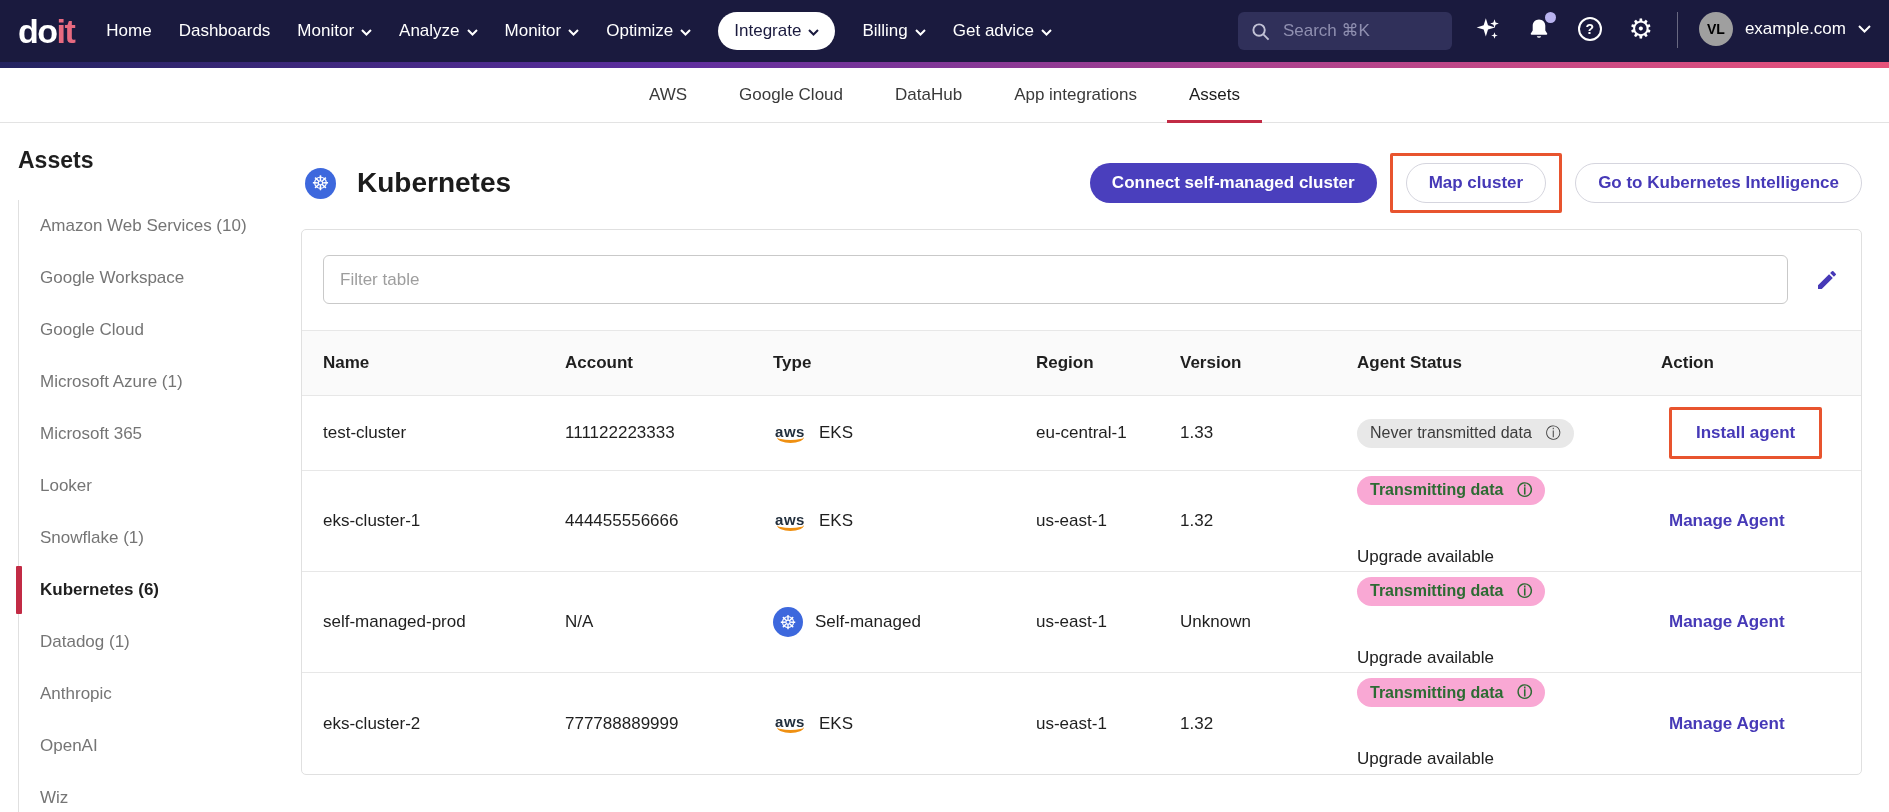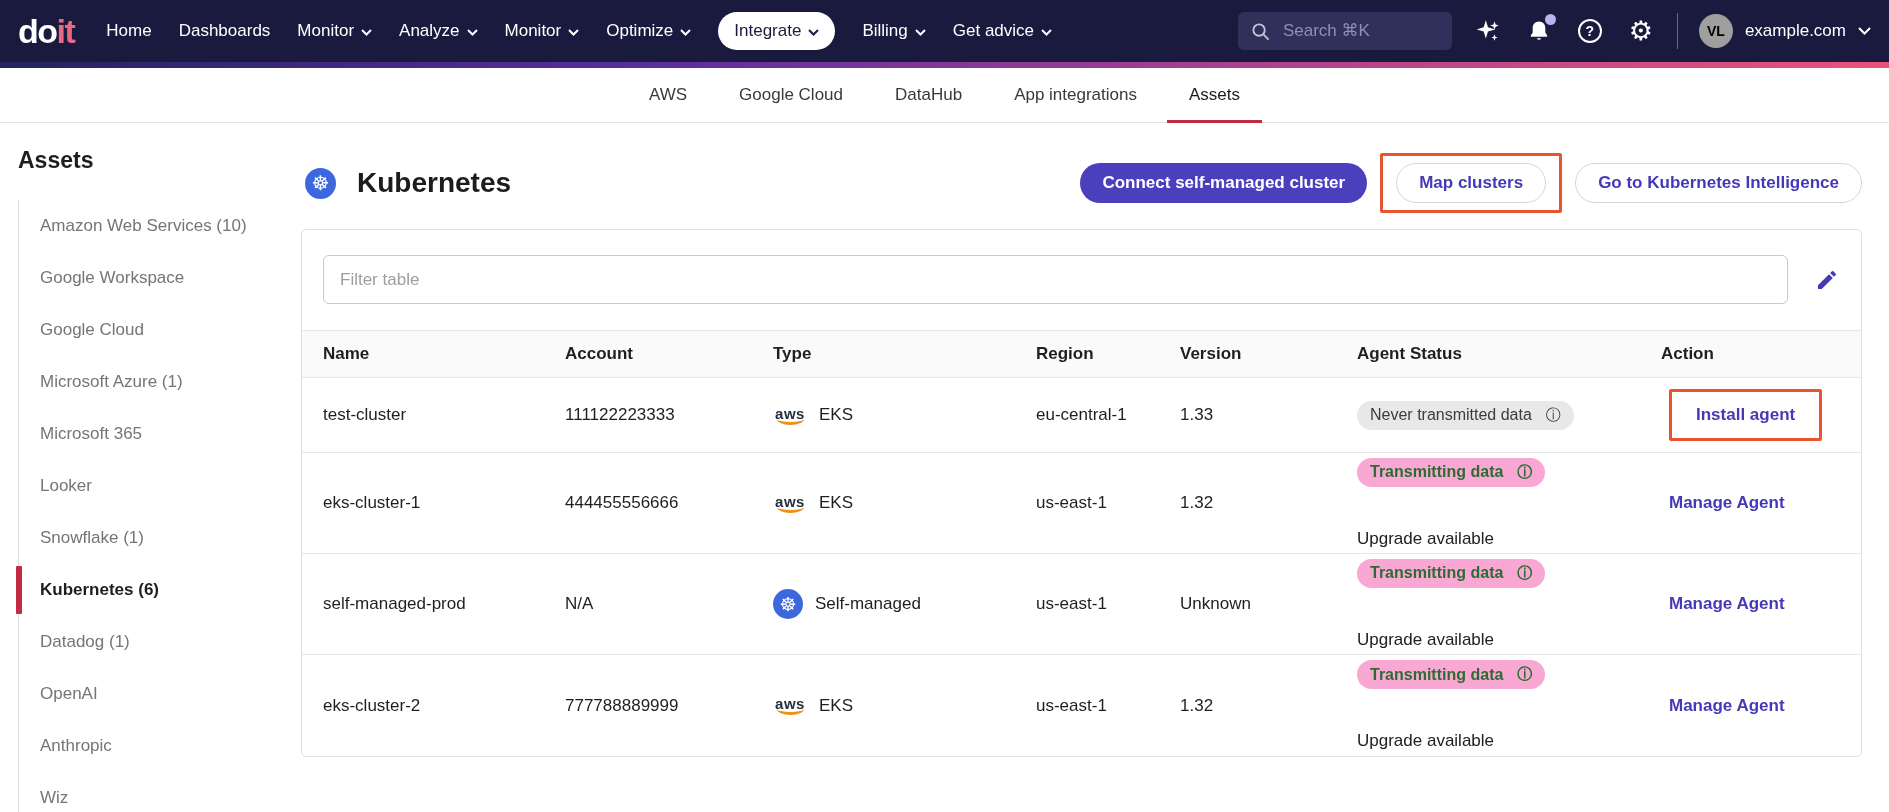--- a/index.html
+++ b/index.html
@@ -18,21 +18,21 @@
   .logo { font-size:34px; font-weight:bold; letter-spacing:-1.5px; display:flex; align-items:baseline; cursor:pointer; }
   .logo .p1 { color:#ffffff; }
   .logo .p2 { color:#e76a80; }
   .nav-menu { display:flex; align-items:center; gap:27px; }
   .nav-item {
     display:flex; align-items:center; gap:7px; color:#fff; font-size:17px;
     cursor:pointer; white-space:nowrap;
   }
   .nav-item .chev { display:flex; margin-top:2px; }
   .nav-item.pill { background:#fff; color:#1a1a3e; padding:9px 16px; border-radius:20px; }
-  .nav-right { margin-left:auto; display:flex; align-items:center; gap:21px; }
+  .nav-right { margin-left:auto; display:flex; align-items:flex-start; gap:21px; }
   .search-box {
     width:214px; height:38px; background:#30305a; border-radius:6px;
     display:flex; align-items:center; padding:0 13px; gap:11px;
   }
   .search-box input {
     background:transparent; border:none; outline:none; width:100%;
     color:#d6d6e6; font-size:17px; font-family:inherit;
   }
   .search-box input::placeholder { color:#8f8fb0; }
   .icon-btn {
@@ -107,21 +107,21 @@
   }
   .filter-input::placeholder { color:#9e9e9e; }
   .pencil-btn { width:26px; height:26px; cursor:pointer; display:flex; align-items:center; justify-content:center; flex-shrink:0; }
 
   .grid {
     display:grid;
     grid-template-columns:242px 208px 263px 144px 177px 304px 1fr;
     padding-left:21px; align-items:center;
   }
   .thead {
-    height:48px; background:#fafafa; border-top:1px solid #e7e7e7; border-bottom:1px solid #e7e7e7;
+    height:66px; background:#fafafa; border-top:1px solid #e7e7e7; border-bottom:1px solid #e7e7e7;
     font-size:17px; font-weight:bold; color:#1f1f1f;
   }
   .trow { font-size:17px; color:#1f1f1f; border-bottom:1px solid #e7e7e7; }
   .trow:last-child { border-bottom:none; }
   .trow.short { height:75px; }
   .trow.tall { height:101px; }
 
   .type-cell { display:flex; align-items:center; gap:12px; }
   .aws-logo { display:flex; flex-direction:column; align-items:center; width:34px; }
   .aws-word { font-weight:bold; font-size:15px; color:#222f3d; line-height:1; letter-spacing:.5px; }
@@ -312,43 +312,43 @@
       <li class="asset-item">
           <span>Snowflake (1)</span>
         </li>
       <li class="asset-item active">
           <span>Kubernetes (6)</span>
         </li>
       <li class="asset-item">
           <span>Datadog (1)</span>
         </li>
       <li class="asset-item">
+          <span>Anthropic</span>
+        </li>
+      <li class="asset-item">
           <span>OpenAI</span>
-        </li>
-      <li class="asset-item">
-          <span>Anthropic</span>
         </li>
       <li class="asset-item">
           <span>Wiz</span>
         </li>
     </ul>
   </aside>
 
   <main class="main">
     <div class="page-head">
       <div class="title-wrap">
         <span class="k8s-circle">
             <span>☸</span>
           </span>
         <h1 class="page-title">Kubernetes</h1>
       </div>
       <div class="head-actions">
         <button class="btn btn-primary">Connect self-managed cluster</button>
         <span class="annotate">
-          <button class="btn btn-outline">Map clusters</button>
+          <button class="btn btn-outline">Map cluster</button>
         </span>
         <button class="btn btn-outline">Go to Kubernetes Intelligence</button>
       </div>
     </div>
 
     <div class="card">
       <div class="filter-row">
         <input class="filter-input" type="text" placeholder="Filter table" style="">
         <span class="pencil-btn">
           <svg width="24" height="24" viewBox="0 0 24 24" fill="#4639b7">

